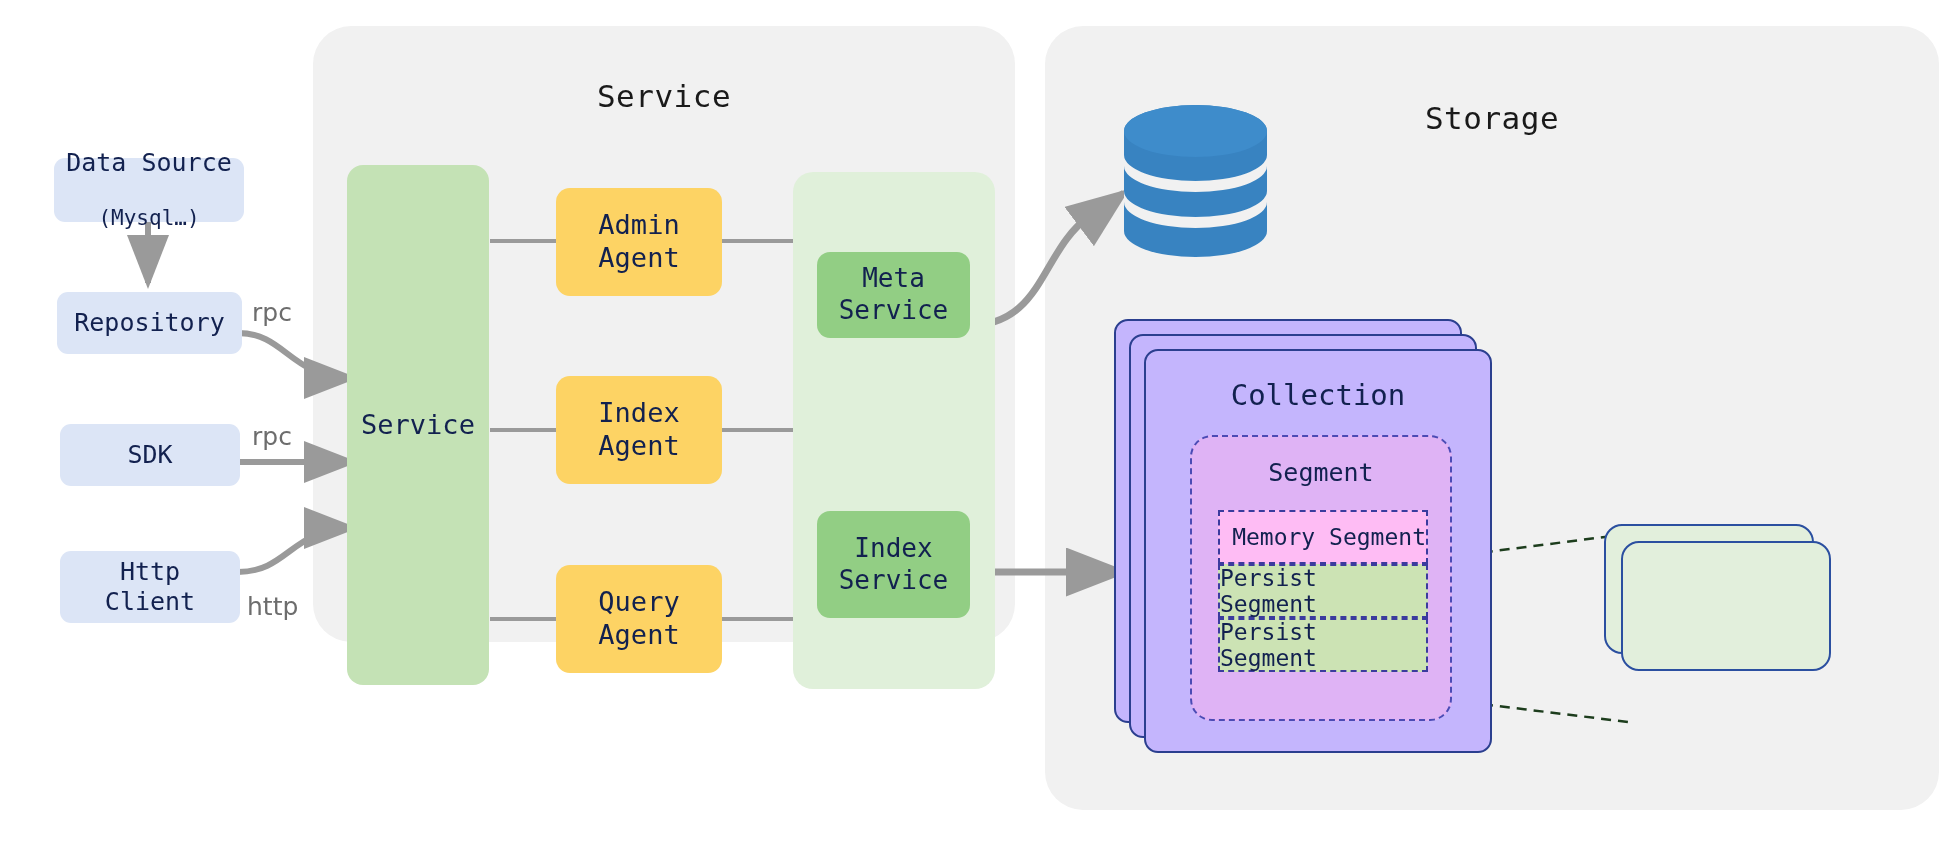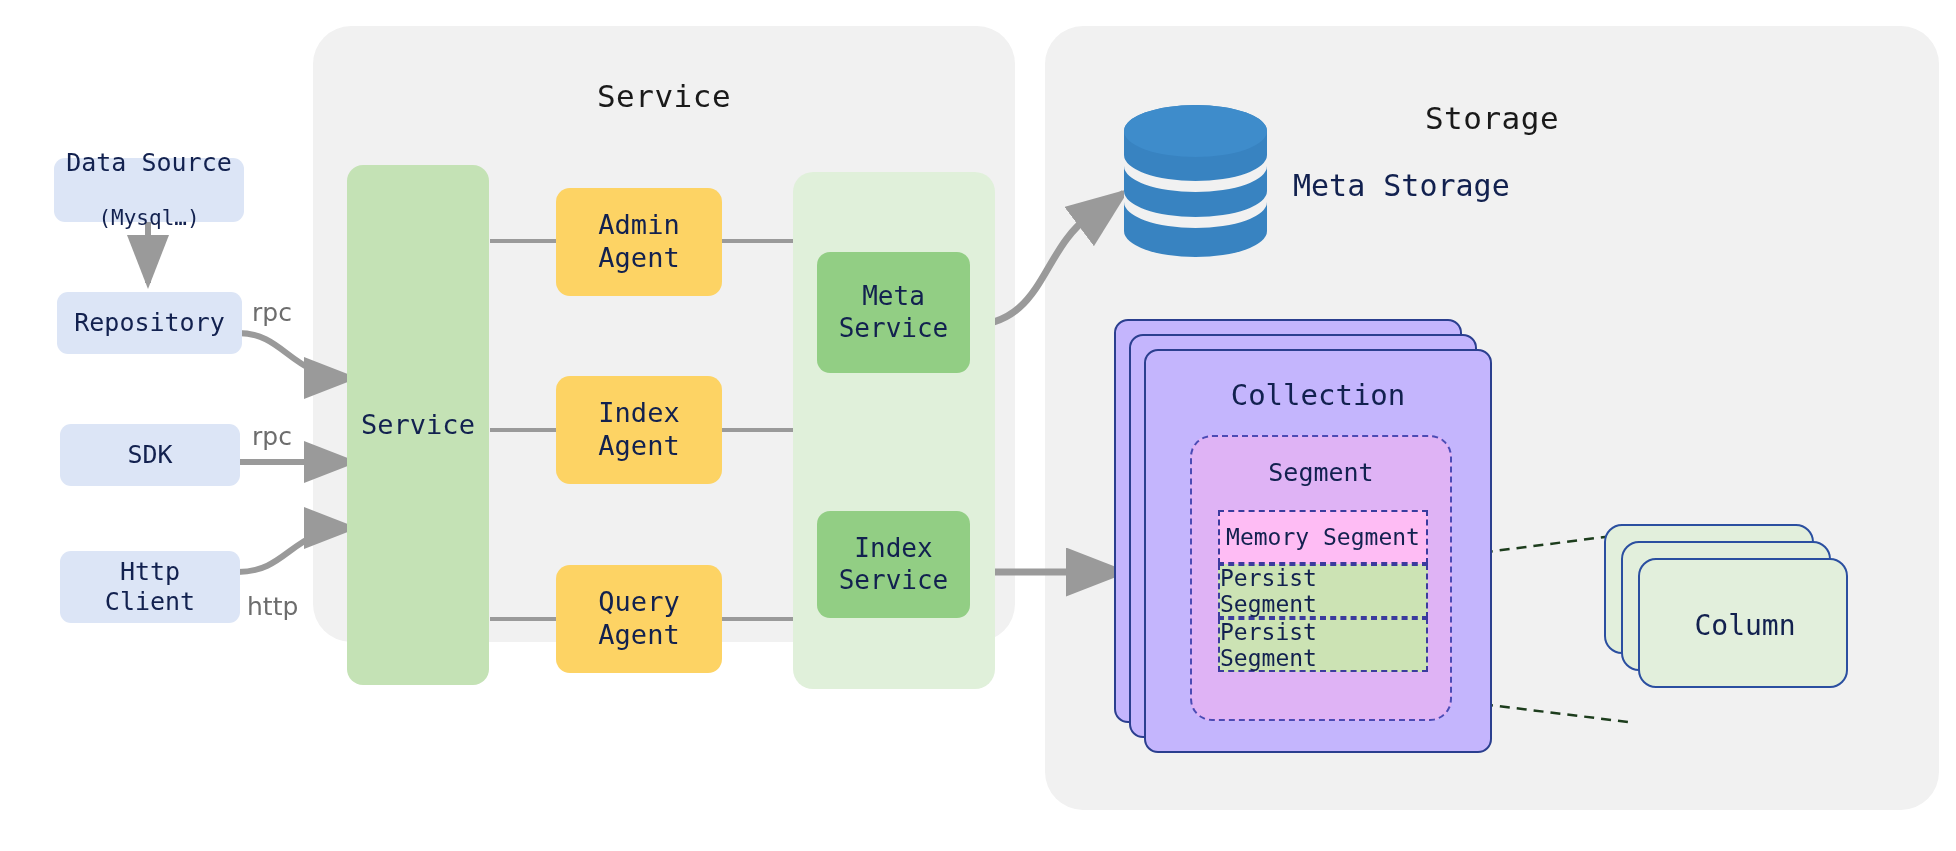--- a/index.html
+++ b/index.html
@@ -106,21 +106,21 @@
     font-family: "DejaVu Sans Mono", "Liberation Mono", monospace;
   }
   .seg-row {
     position: absolute;
     display: flex; align-items: center; justify-content: center;
     font-size: 23px;
     color: #12214f;
     border: 2px dashed #3b3b9e;
     font-family: "DejaVu Sans Mono", "Liberation Mono", monospace;
   }
-  .seg-mem { background: #febcf4; }
+  .seg-mem { background: #febcf4; justify-content: flex-end; }
   .seg-per { background: #cce3b4; }
 
   .col-layer {
     position: absolute;
     background: #e2efdc;
     border: 2px solid #2b4fa0;
     border-radius: 18px;
   }
   .col-label {
     position: absolute;
@@ -230,38 +230,37 @@
     <span>Index
 Agent</span>
   </div>
   <div class="node agent-node" style="left:556px; top:565px; width:166px; height:108px;">
     <span>Query
 Agent</span>
   </div>
 
   <div class="svc-panel-inner" style="left:793px; top:172px; width:202px; height:517px;"></div>
 
-  <div class="node svc-node" style="left:817px; top:252px; width:153px; height:121px;">
+  <div class="node svc-node" style="left:817px; top:252px; width:153px; height:86px;">
     <span>Meta
 Service</span>
   </div>
   <div class="node svc-node" style="left:817px; top:511px; width:153px; height:107px;">
     <span>Index
 Service</span>
   </div>
 
   <div class="db-icon" style="left:1124px; top:105px; width:143px; height:152px;">
     <svg width="143" height="152" viewBox="0 0 143 152">
       <path d="M0,26 a71.5,26 0 0 1 143,0 L143,126 a71.5,26 0 0 1 -143,0 Z" fill="#3883c1"></path>
       <ellipse cx="71.5" cy="26" rx="71.5" ry="26" fill="#3e8ccb"></ellipse>
       <path d="M0,50 a71.5,26 0 0 0 143,0 l0,11 a71.5,26 0 0 1 -143,0 Z" fill="#f1f1f1"></path>
       <path d="M0,86 a71.5,26 0 0 0 143,0 l0,11 a71.5,26 0 0 1 -143,0 Z" fill="#f1f1f1"></path>
     </svg>
   </div>
-  <div class="db-label" style="left:1293px; top:168px;">Meta Storage</div>
 
   <div class="coll-layer" style="left:1114px; top:319px; width:348px; height:404px;"></div>
   <div class="coll-layer" style="left:1129px; top:334px; width:348px; height:404px;"></div>
   <div class="coll-layer" style="left:1144px; top:349px; width:348px; height:404px;">
     <div class="coll-title" style="top:27px;">Collection</div>
 
     <div class="segment-box" style="left:44px; top:84px; width:262px; height:286px;">
       <div class="segment-title" style="top:21px;">Segment</div>
 
       <div class="seg-row seg-mem" style="left:26px; top:73px; width:210px; height:54px;">
@@ -271,17 +270,14 @@
         <span>Persist Segment</span>
       </div>
       <div class="seg-row seg-per" style="left:26px; top:181px; width:210px; height:54px;">
         <span>Persist Segment</span>
       </div>
     </div>
   </div>
 
   <div class="col-layer" style="left:1604px; top:524px; width:210px; height:130px;"></div>
   <div class="col-layer" style="left:1621px; top:541px; width:210px; height:130px;"></div>
-  <div class="col-layer" style="left:1638px; top:558px; width:210px; height:130px;">
-    <div class="col-label" style="left:0; top:0; width:210px; height:130px;">Column</div>
-  </div>
 
 </div>
 
 </body></html>

